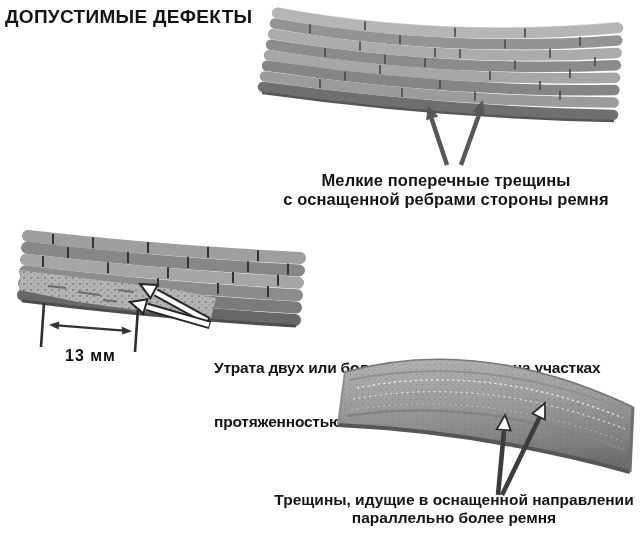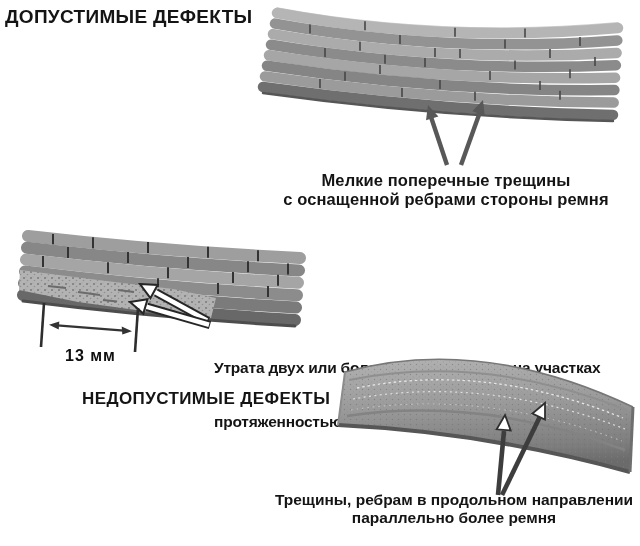--- a/index.html
+++ b/index.html
@@ -146,21 +146,20 @@
       <polygon points="124,103.2 114.3,106.4 113.7,98.4" fill="#333333"></polygon>
       <text x="57" y="133" font-size="16" font-weight="bold" fill="#0f0f0f" letter-spacing="1">13 мм</text>
     </g>
   </svg>
 
   <div class="abs caption cap2" style="left:214px; top:323px;">
     <div>Утрата двух или более соседних ребер на участках</div>
     <div>протяженностью более   13  мм</div>
   </div>
 
-  <div class="abs heading heading2" style="left:82px; top:389px;">НЕДОПУСТИМЫЕ ДЕФЕКТЫ</div>
 
   <svg class="abs" style="left:325px; top:358px;" width="315" height="142" viewBox="0 0 315 142">
     <defs>
       <linearGradient id="beltGradB" x1="0" y1="0" x2="0.12" y2="1">
         <stop offset="0" stop-color="#b2b2b2"></stop>
         <stop offset="0.45" stop-color="#9a9a9a"></stop>
         <stop offset="0.85" stop-color="#7d7d7d"></stop>
         <stop offset="1" stop-color="#6b6b6b"></stop>
       </linearGradient>
       <pattern id="speckB" width="6" height="5" patternUnits="userSpaceOnUse">
@@ -185,17 +184,17 @@
     </g>
     <g>
       <line x1="173" y1="137" x2="179" y2="73" stroke="#3d3d3d" stroke-width="4.6"></line>
       <polygon points="180,57 185.7,72.5 171.7,71.3" fill="#ffffff" stroke="#2e2e2e" stroke-width="1.8"></polygon>
       <line x1="177" y1="137" x2="214.5" y2="59.5" stroke="#3d3d3d" stroke-width="4.6"></line>
       <polygon points="220,45 220.0,61.6 207.4,55.6" fill="#ffffff" stroke="#2e2e2e" stroke-width="1.8"></polygon>
     </g>
   </svg>
 
   <div class="abs caption cap3" style="left:268px; top:491px; width:372px;">
-    <div>Трещины, ребрам в продольном направлении</div>
+    <div>Трещины, идущие в оснащенной направлении</div>
     <div>параллельно более ремня</div>
   </div>
 
 </div>
 
 </body></html>

